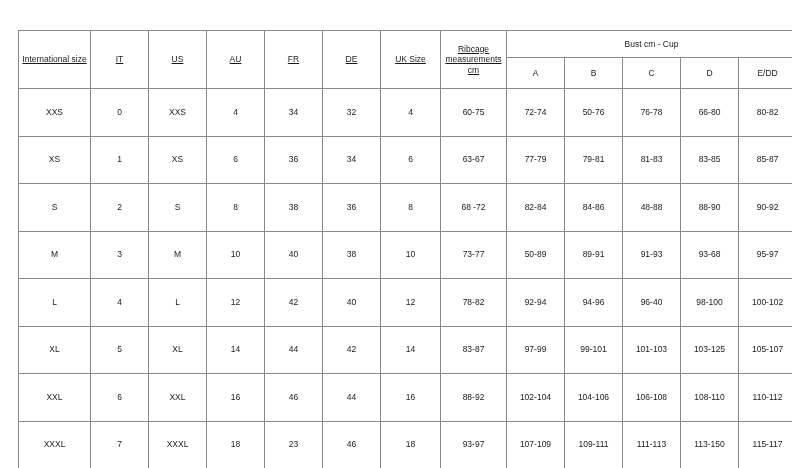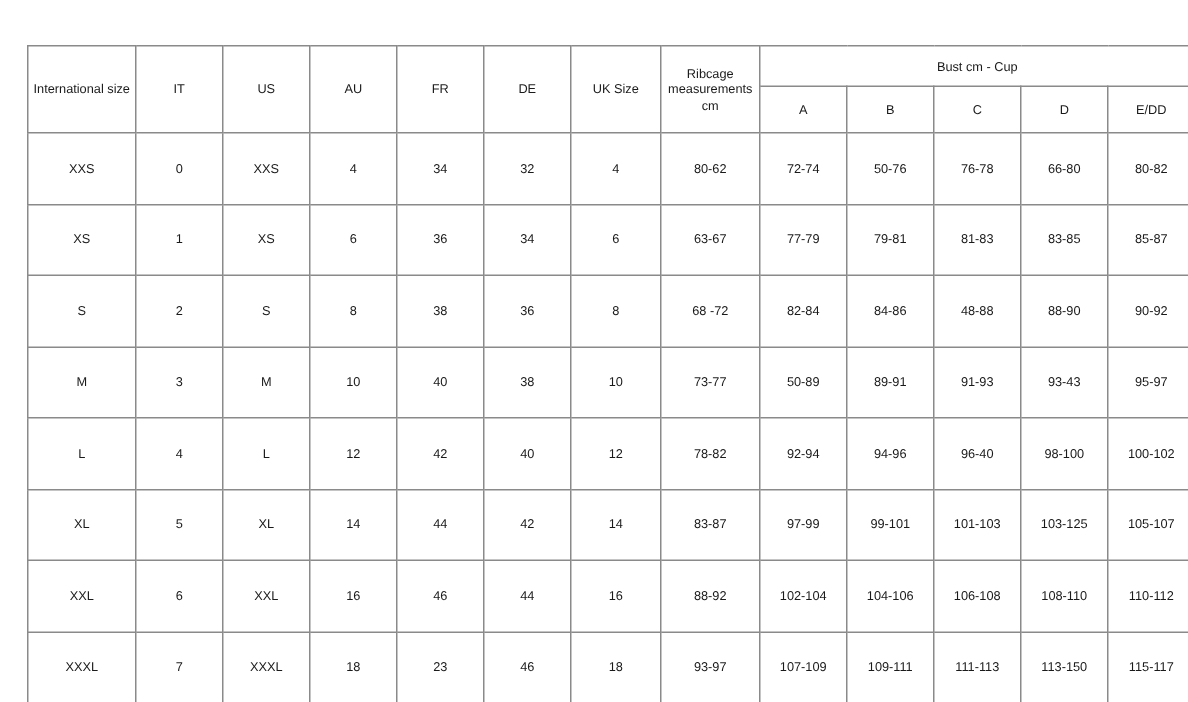--- a/index.html
+++ b/index.html
@@ -36,20 +36,21 @@
     vertical-align: middle;
     padding: 2px 1px;
     line-height: 1.25;
     color: #1a1a1a;
   }
   thead .head-cell {
     height: 50px;
   }
   thead .head-cell.tall {
     height: 50px;
+    text-decoration: underline;
   }
   thead .bust-group {
     height: 22px;
   }
   thead .cup-cell {
     height: 26px;
   }
   tbody td {
     height: 42.5px;
   }
@@ -102,21 +103,21 @@
     </thead>
     <tbody>
       <tr>
         <td>XXS</td>
         <td>0</td>
         <td>XXS</td>
         <td>4</td>
         <td>34</td>
         <td>32</td>
         <td>4</td>
-        <td>80-62</td>
+        <td>60-75</td>
         <td>72-74</td>
         <td>50-76</td>
         <td>76-78</td>
         <td>66-80</td>
         <td>80-82</td>
       </tr>
       <tr>
         <td>XS</td>
         <td>1</td>
         <td>XS</td>
@@ -151,21 +152,21 @@
         <td>3</td>
         <td>M</td>
         <td>10</td>
         <td>40</td>
         <td>38</td>
         <td>10</td>
         <td>73-77</td>
         <td>50-89</td>
         <td>89-91</td>
         <td>91-93</td>
-        <td>93-43</td>
+        <td>93-68</td>
         <td>95-97</td>
       </tr>
       <tr>
         <td>L</td>
         <td>4</td>
         <td>L</td>
         <td>12</td>
         <td>42</td>
         <td>40</td>
         <td>12</td>

